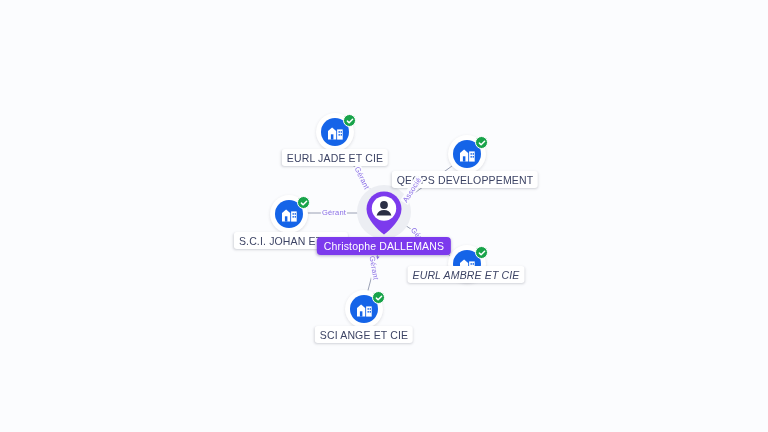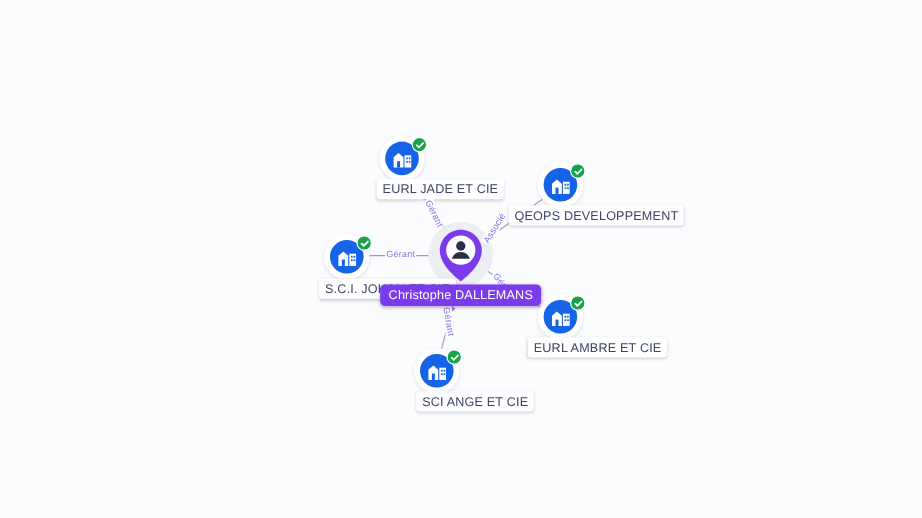--- a/index.html
+++ b/index.html
@@ -100,21 +100,20 @@
     position: absolute;
     transform: translateX(-50%);
     background: #ffffff;
     color: #3d4465;
     font-size: 10.5px;
     letter-spacing: 0.15px;
     white-space: nowrap;
     padding: 2.5px 5px;
     border-radius: 3px;
     box-shadow: 0 1px 2.5px rgba(60,64,80,0.22);
-    margin-left: 32px;
   }
   .person-label {
     position: absolute;
     transform: translateX(-50%);
     background: #7c3aed;
     color: #ffffff;
     font-size: 10.5px;
     letter-spacing: 0.15px;
     white-space: nowrap;
     padding: 3px 7px;
@@ -262,17 +261,17 @@
   </div>
 
   <div class="person-label" id="person-label" style="left: 384px; top: 237px; z-index: 40; text-align: right;">Christophe DALLEMANS</div>
 
 <div class="node-label" style="left: 335px; top: 149px;">EURL JADE ET CIE</div>
     <div class="edge-label" style="left: 362px; top: 178px; transform: translate(-50%, -50%) rotate(64deg);">Gérant</div>
     <div class="node-label" style="left: 465px; top: 171px;">QEOPS DEVELOPPEMENT</div>
     <div class="edge-label" style="left: 412px; top: 190px; transform: translate(-50%, -50%) rotate(-58deg);">Associé</div>
     <div class="node-label" style="left: 291px; top: 232px;">S.C.I. JOHAN ET CIE</div>
     <div class="edge-label" style="left: 334px; top: 212px; transform: translate(-50%, -50%) rotate(0deg);">Gérant</div>
-    <div class="node-label" style="left: 466px; top: 281px;">EURL AMBRE ET CIE</div>
+    <div class="node-label" style="left: 466px; top: 266px; font-style: italic;">EURL AMBRE ET CIE</div>
     <div class="edge-label" style="left: 420px; top: 238px; transform: translate(-50%, -50%) rotate(52deg);">Gérant</div>
     <div class="node-label" style="left: 364px; top: 326px;">SCI ANGE ET CIE</div>
     <div class="edge-label" style="left: 374px; top: 268px; transform: translate(-50%, -50%) rotate(80deg);">Gérant</div>
   </div>
 
 </body></html>

